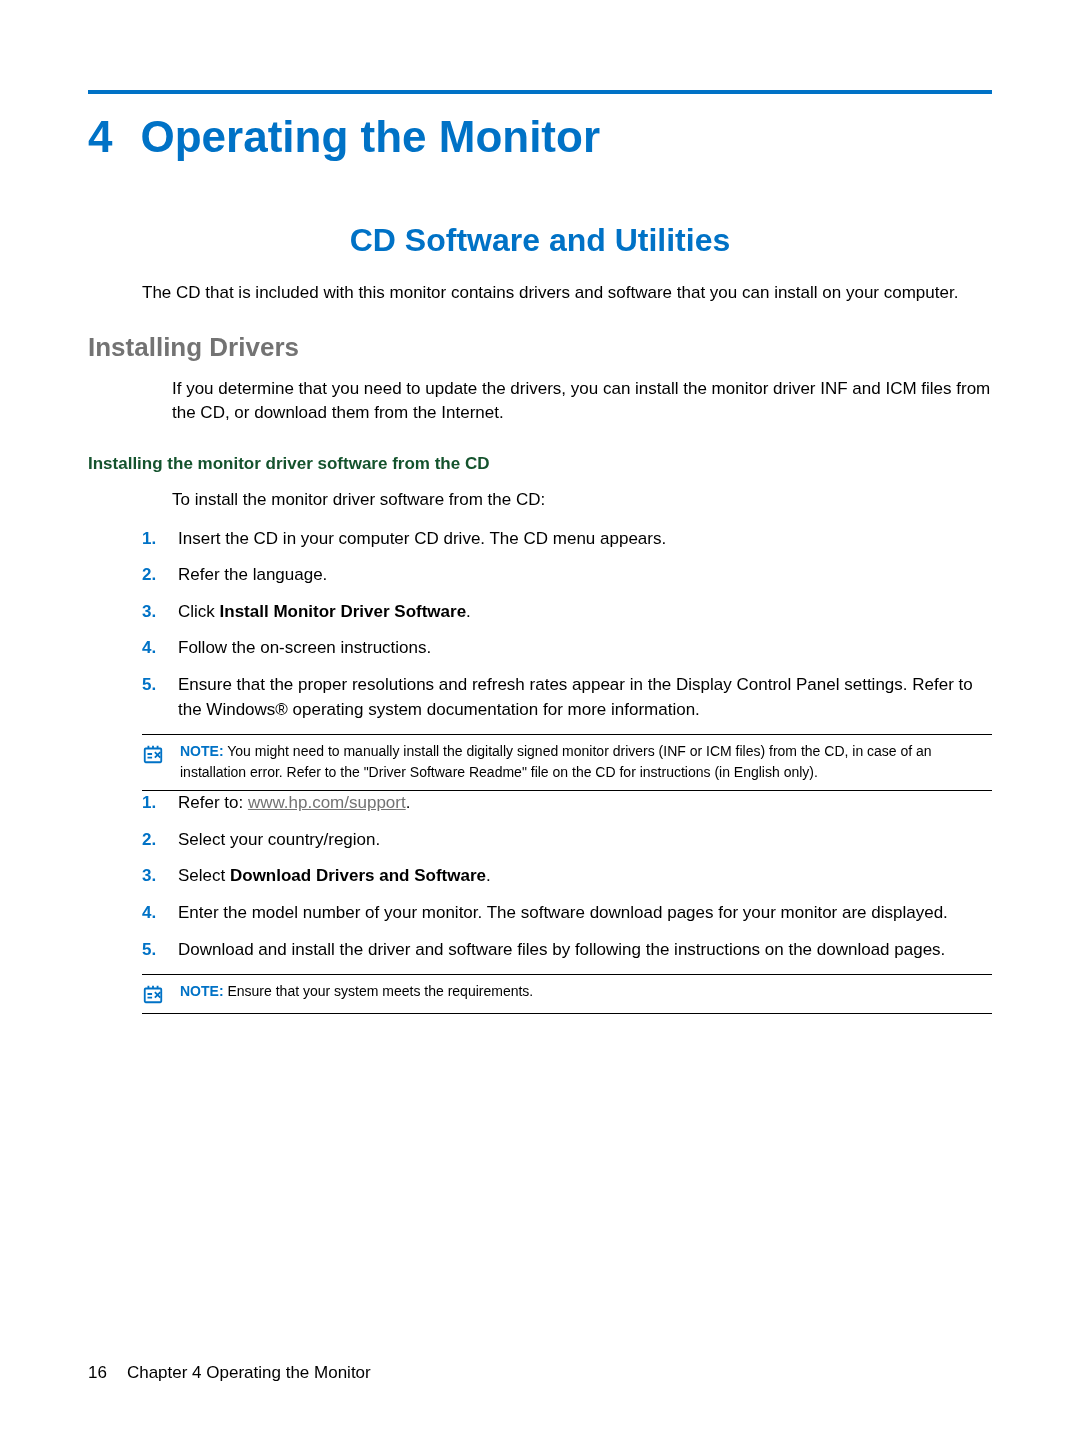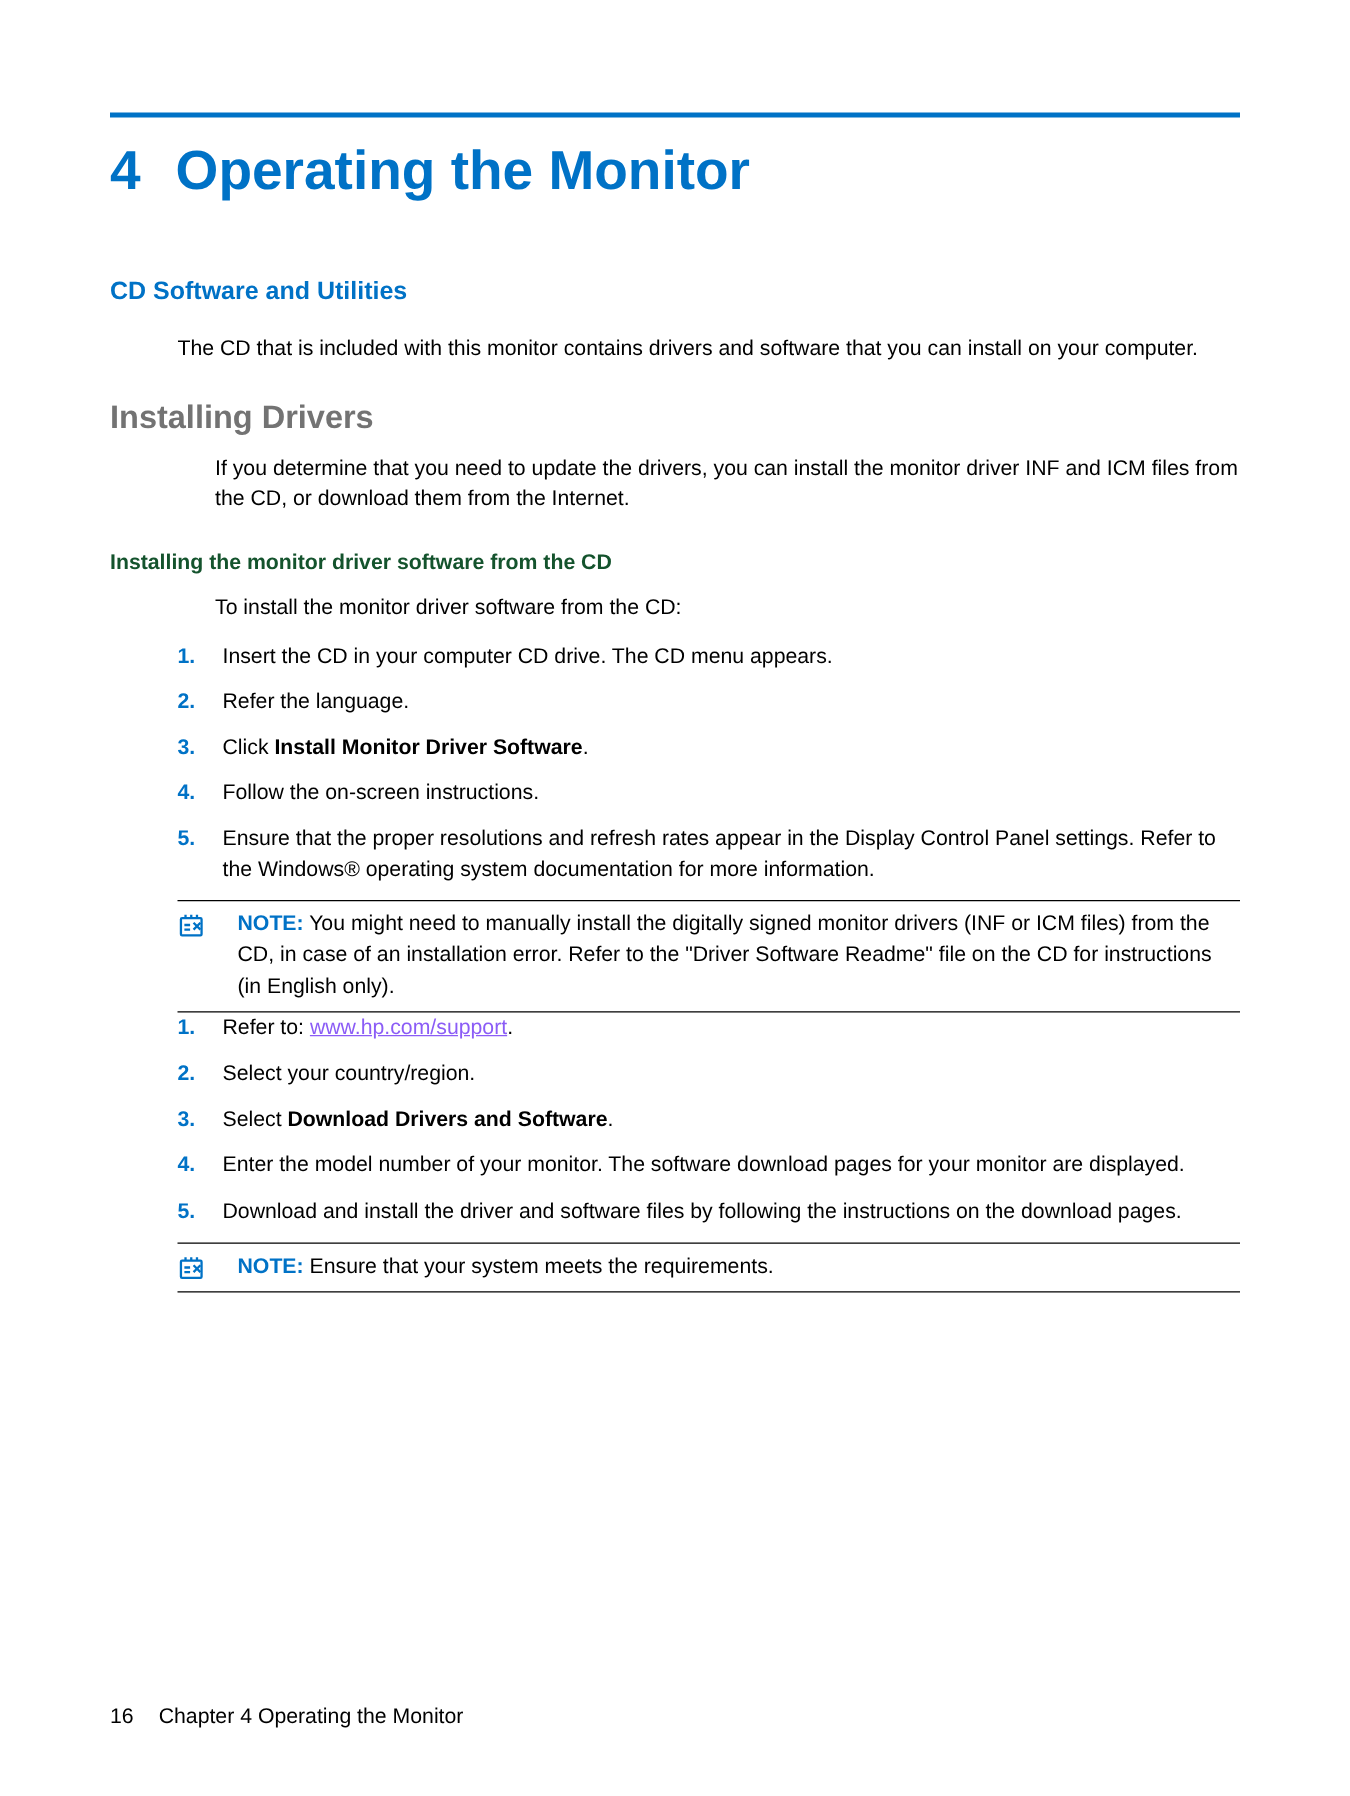--- a/index.html
+++ b/index.html
@@ -2,34 +2,34 @@
 <html><head>
 <meta charset="utf-8">
 <style>
   * { box-sizing: border-box; margin: 0; padding: 0; }
   html, body { width: 1080px; height: 1437px; background: #fff; font-family: Arial, Helvetica, sans-serif; color: #000; }
   .page { padding: 90px 88px 40px 88px; position: relative; height: 100%; }
   .rule { border-top: 4px solid #0072c6; margin-bottom: 18px; }
   .chapter-line { display: flex; align-items: baseline; gap: 28px; margin-bottom: 60px; }
   .chapter-number { color: #0072c6; font-size: 44px; font-weight: bold; }
   .chapter-title { color: #0072c6; font-size: 44px; font-weight: bold; }
-  .h1 { color: #0072c6; font-size: 20px; font-weight: bold; margin-bottom: 22px; }
+  .h1 { color: #0072c6; font-size: 32px; font-weight: bold; margin-bottom: 22px; text-align: center; }
   .h2 { color: #737373; font-size: 26px; font-weight: bold; margin: 26px 0 14px 0; }
   .h3 { color: #14532d; font-size: 17px; font-weight: bold; margin: 28px 0 14px 0; }
   .body-text { font-size: 17px; line-height: 1.45; margin: 0 0 14px 54px; }
   .body-text-2 { font-size: 17px; line-height: 1.45; margin: 0 0 14px 84px; }
   ol.steps { list-style: none; margin: 0 0 8px 54px; padding: 0; counter-reset: step; }
   ol.steps > li { font-size: 17px; line-height: 1.45; margin-bottom: 12px; padding-left: 36px; position: relative; }
   ol.steps > li::before { counter-increment: step; content: counter(step) "."; color: #0072c6; font-weight: bold; position: absolute; left: 0; }
-  .note-block { margin: 4px 0 0 54px; border-top: 1px solid #000; border-bottom: 1px solid #000; padding: 6px 0 8px 0; display: flex; gap: 24px; font-size: 17px; line-height: 1.45; }
+  .note-block { margin: 4px 0 0 54px; border-top: 1px solid #000; border-bottom: 1px solid #000; padding: 6px 0 8px 0; display: flex; gap: 14px; font-size: 14px; line-height: 1.45; }
   .note-block .note-icon { flex: 0 0 24px; display: flex; align-items: flex-start; padding-top: 2px; color: #0072c6; }
   .note-block .note-icon svg { width: 22px; height: 22px; }
   .note-content { flex: 1; }
   .note-label { color: #0072c6; font-weight: bold; }
-  .link { text-decoration: underline; color: #8b5cf6; cursor: pointer; }
+  .link { text-decoration: underline; color: #737373; cursor: pointer; }
   .footer { position: absolute; bottom: 54px; left: 88px; font-size: 17px; display: flex; gap: 20px; }
   .footer .pn { }
   .bold { font-weight: bold; }
 </style>
 </head>
 <body>
 
 <div class="page">
   <div class="rule"></div>
 

